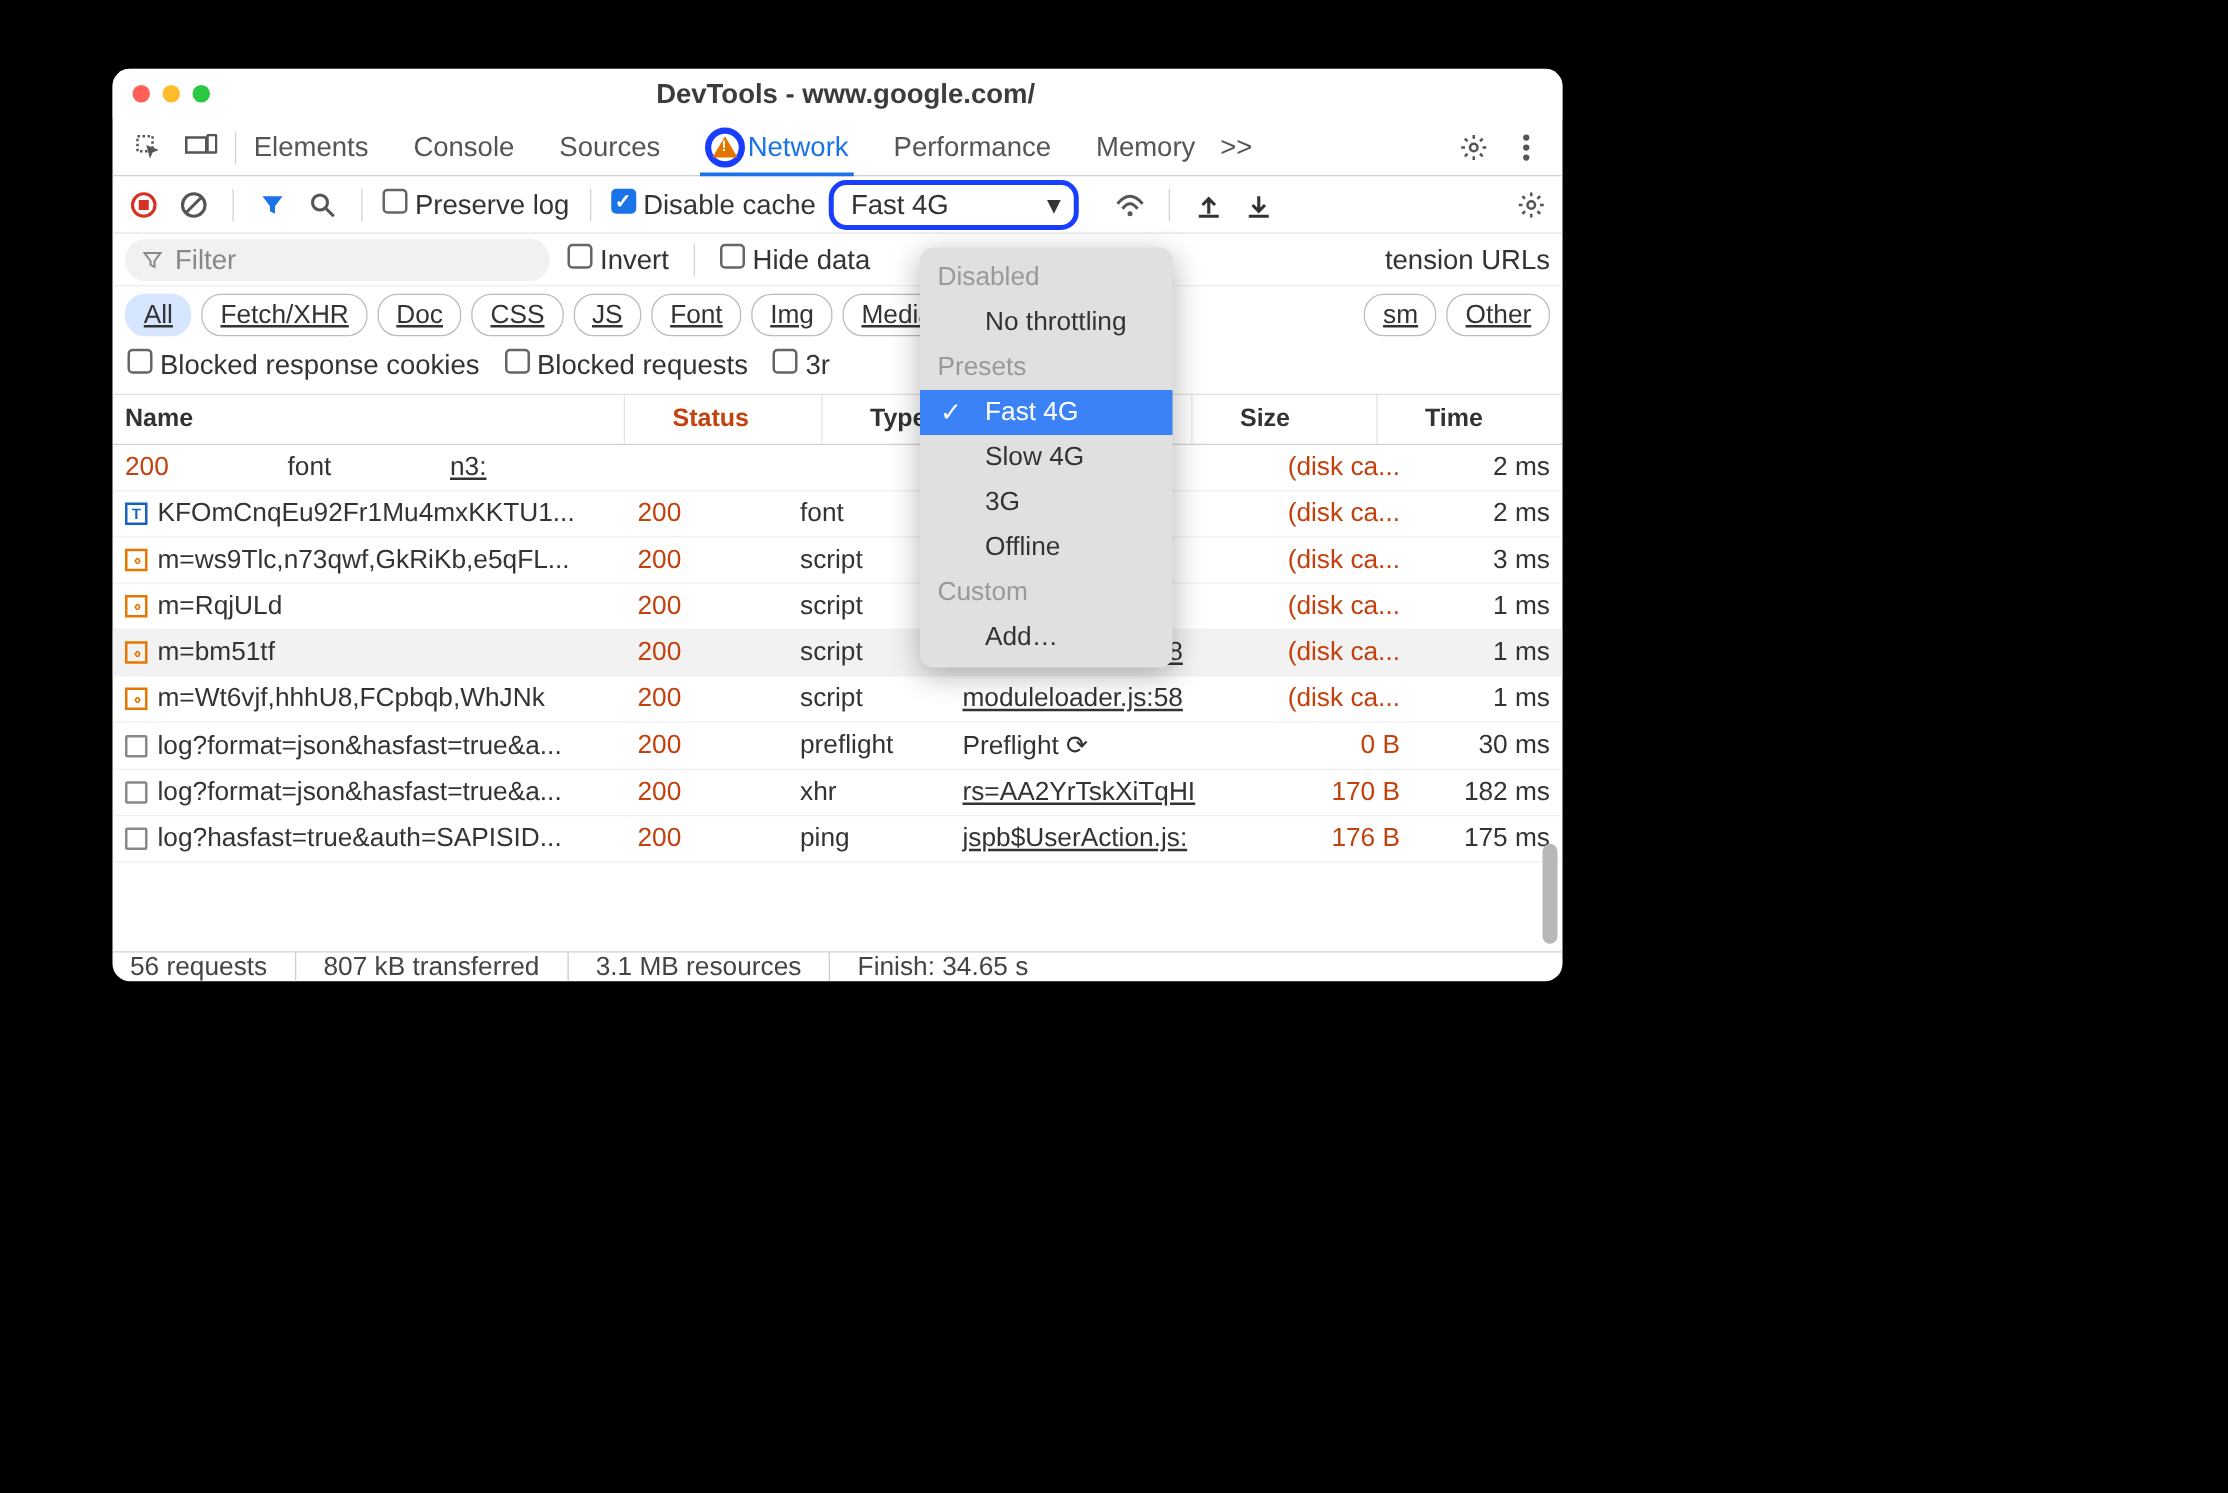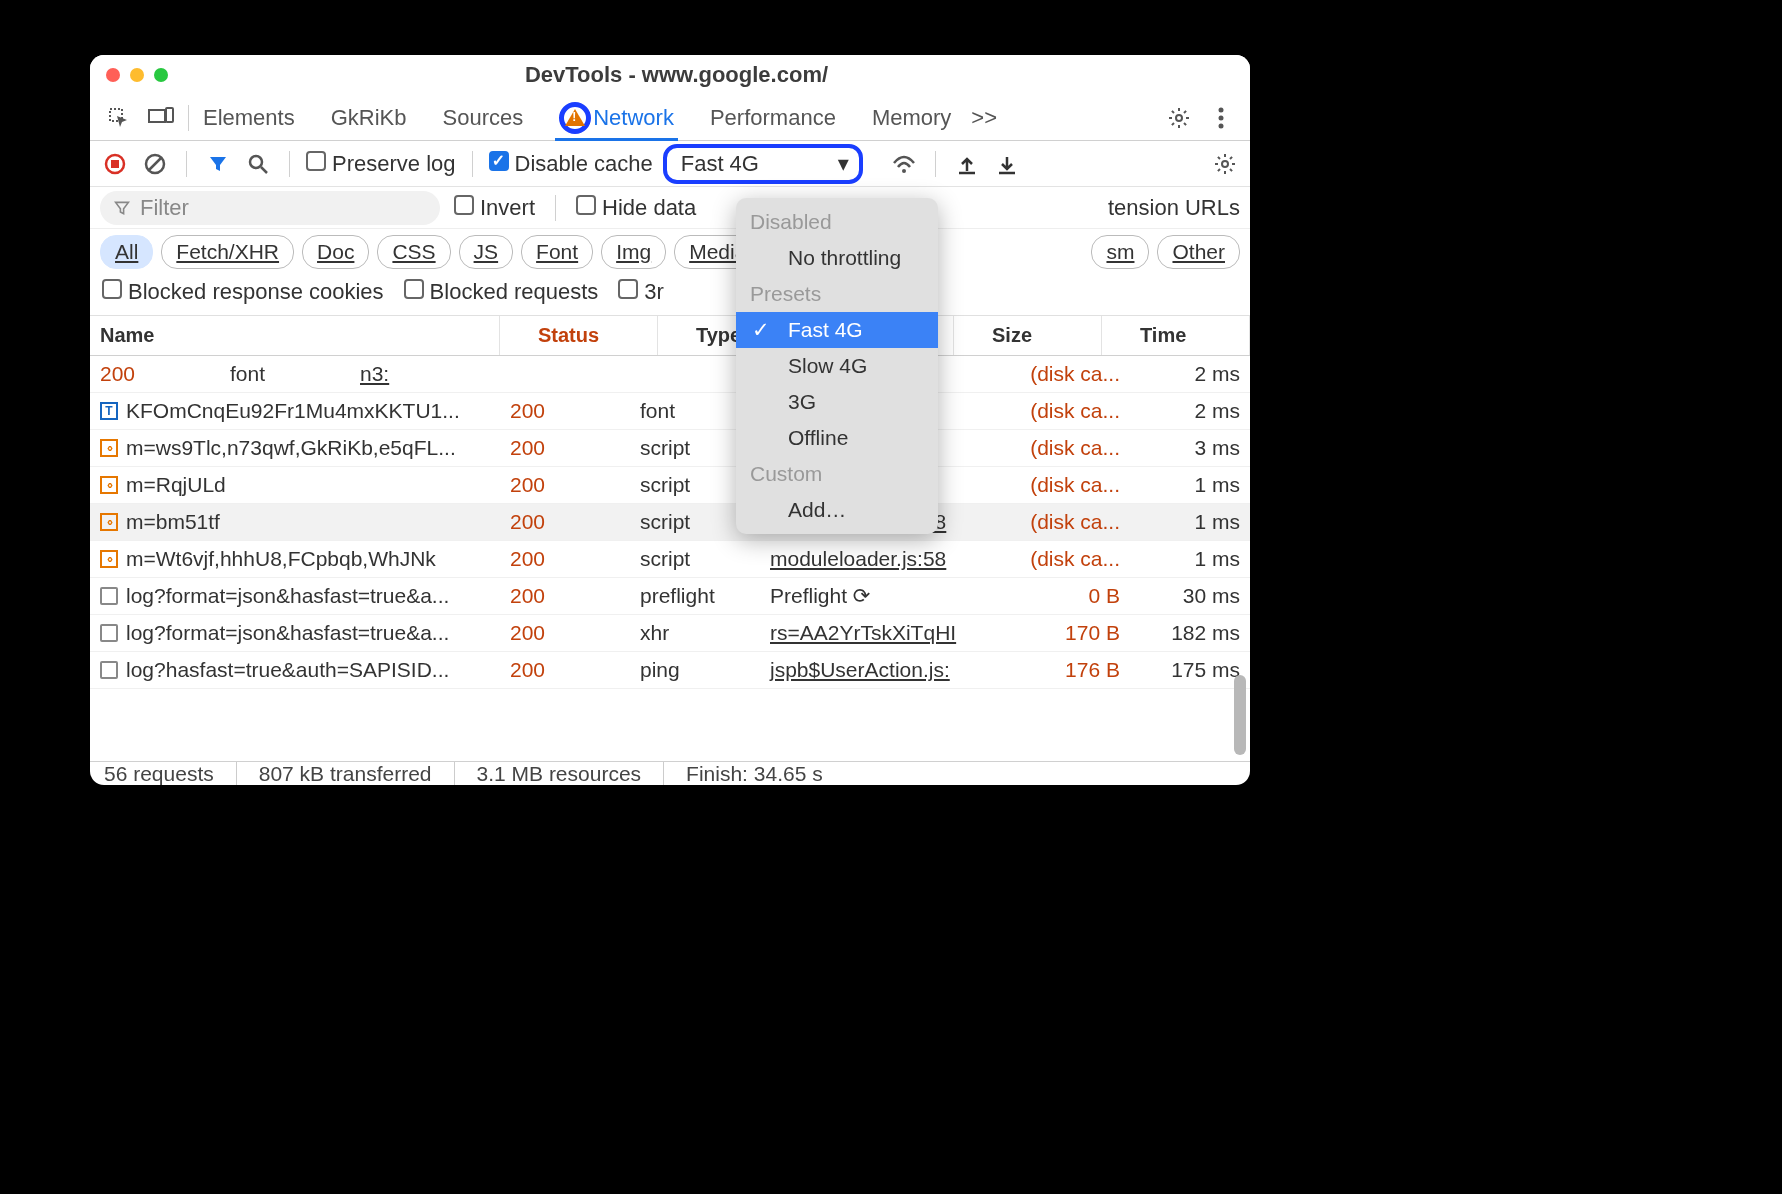--- a/index.html
+++ b/index.html
@@ -171,21 +171,21 @@
     </div>
     <div class="tab-icon-btn">
       <svg width="26" height="22" viewBox="0 0 26 22">
           <rect x="1" y="3" width="16" height="12" fill="none" stroke="#555" stroke-width="2"></rect>
           <rect x="18" y="1" width="7" height="14" rx="1" fill="none" stroke="#555" stroke-width="2"></rect>
         </svg>
     </div>
     <div class="divider"></div>
     <div class="tabs">
       <div class="tab">Elements</div>
-      <div class="tab">GkRiKb</div>
+      <div class="tab">Console</div>
       <div class="tab">Sources</div>
       <div class="tab active">
         <span class="warn-badge">
             <span class="warn-tri"></span>
           </span>
         <span>Network</span>
       </div>
       <div class="tab">Performance</div>
       <div class="tab">Memory</div>
     </div>

